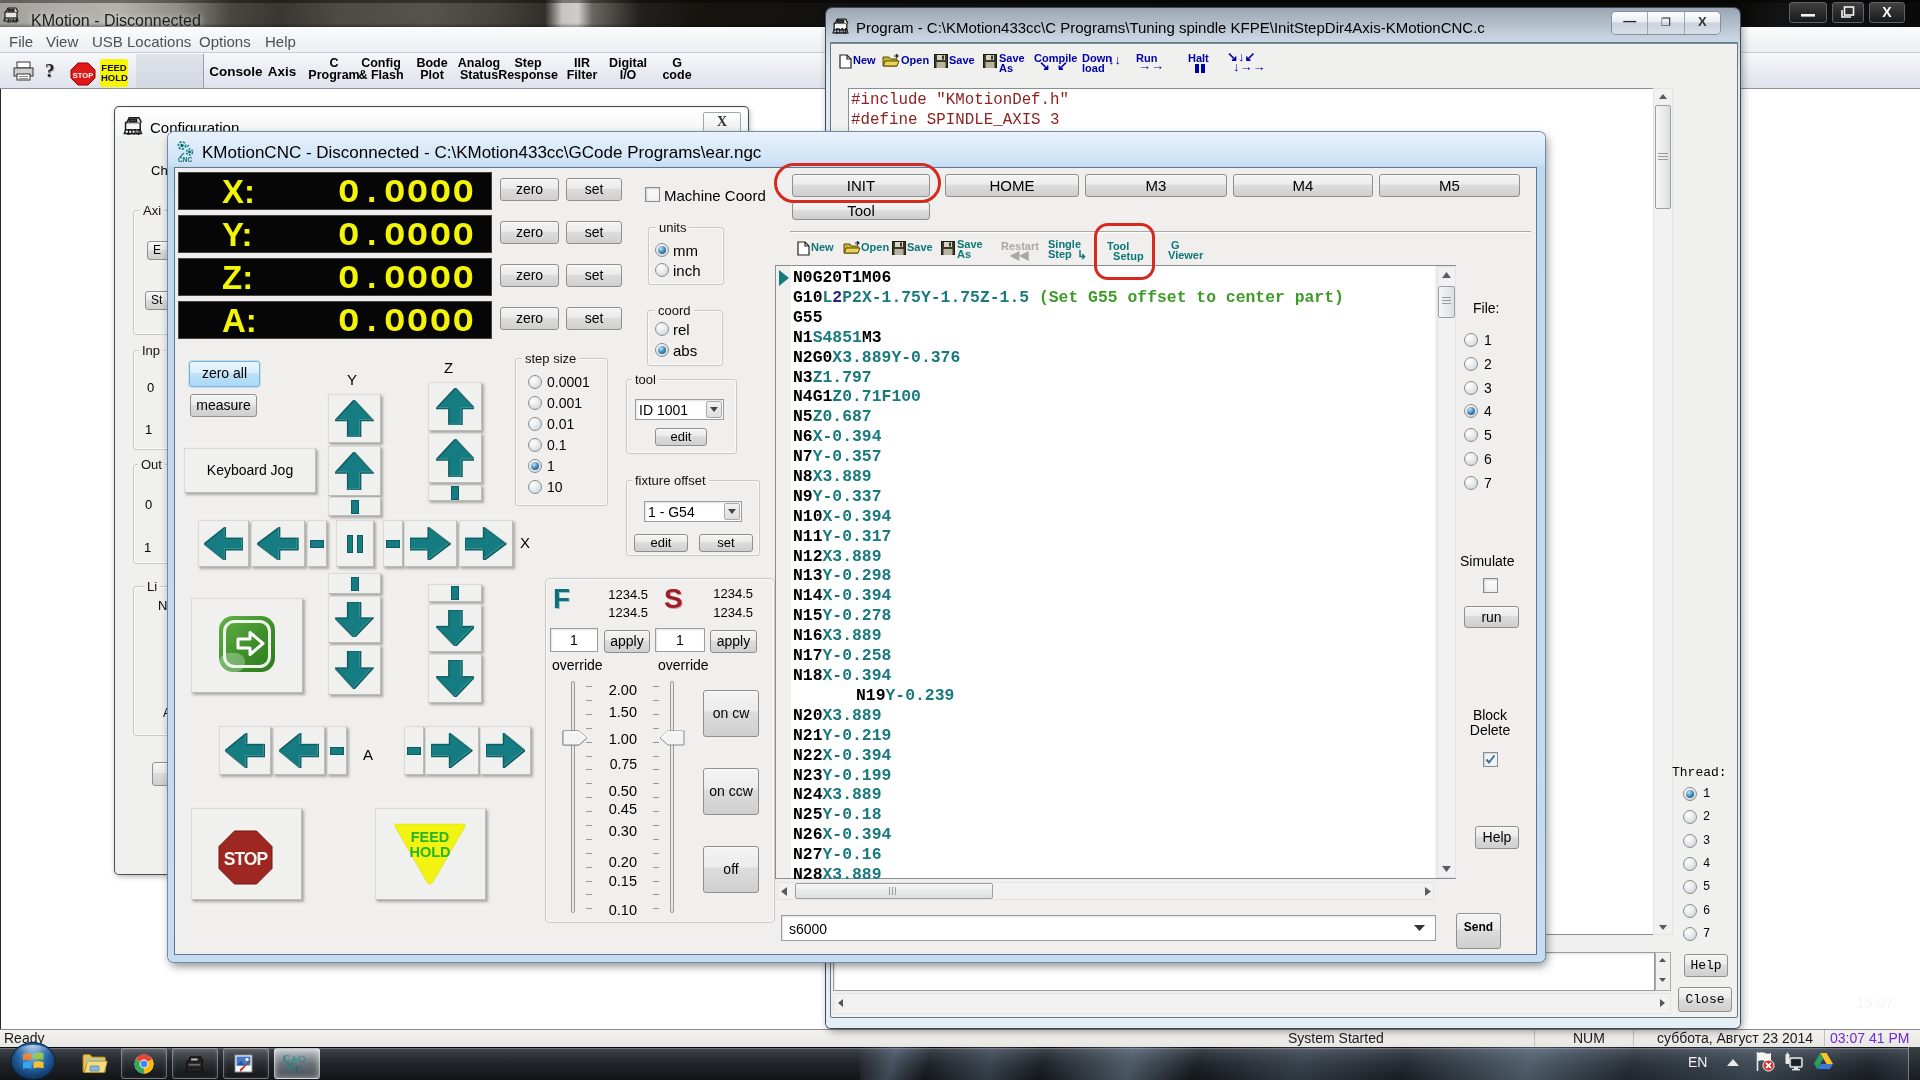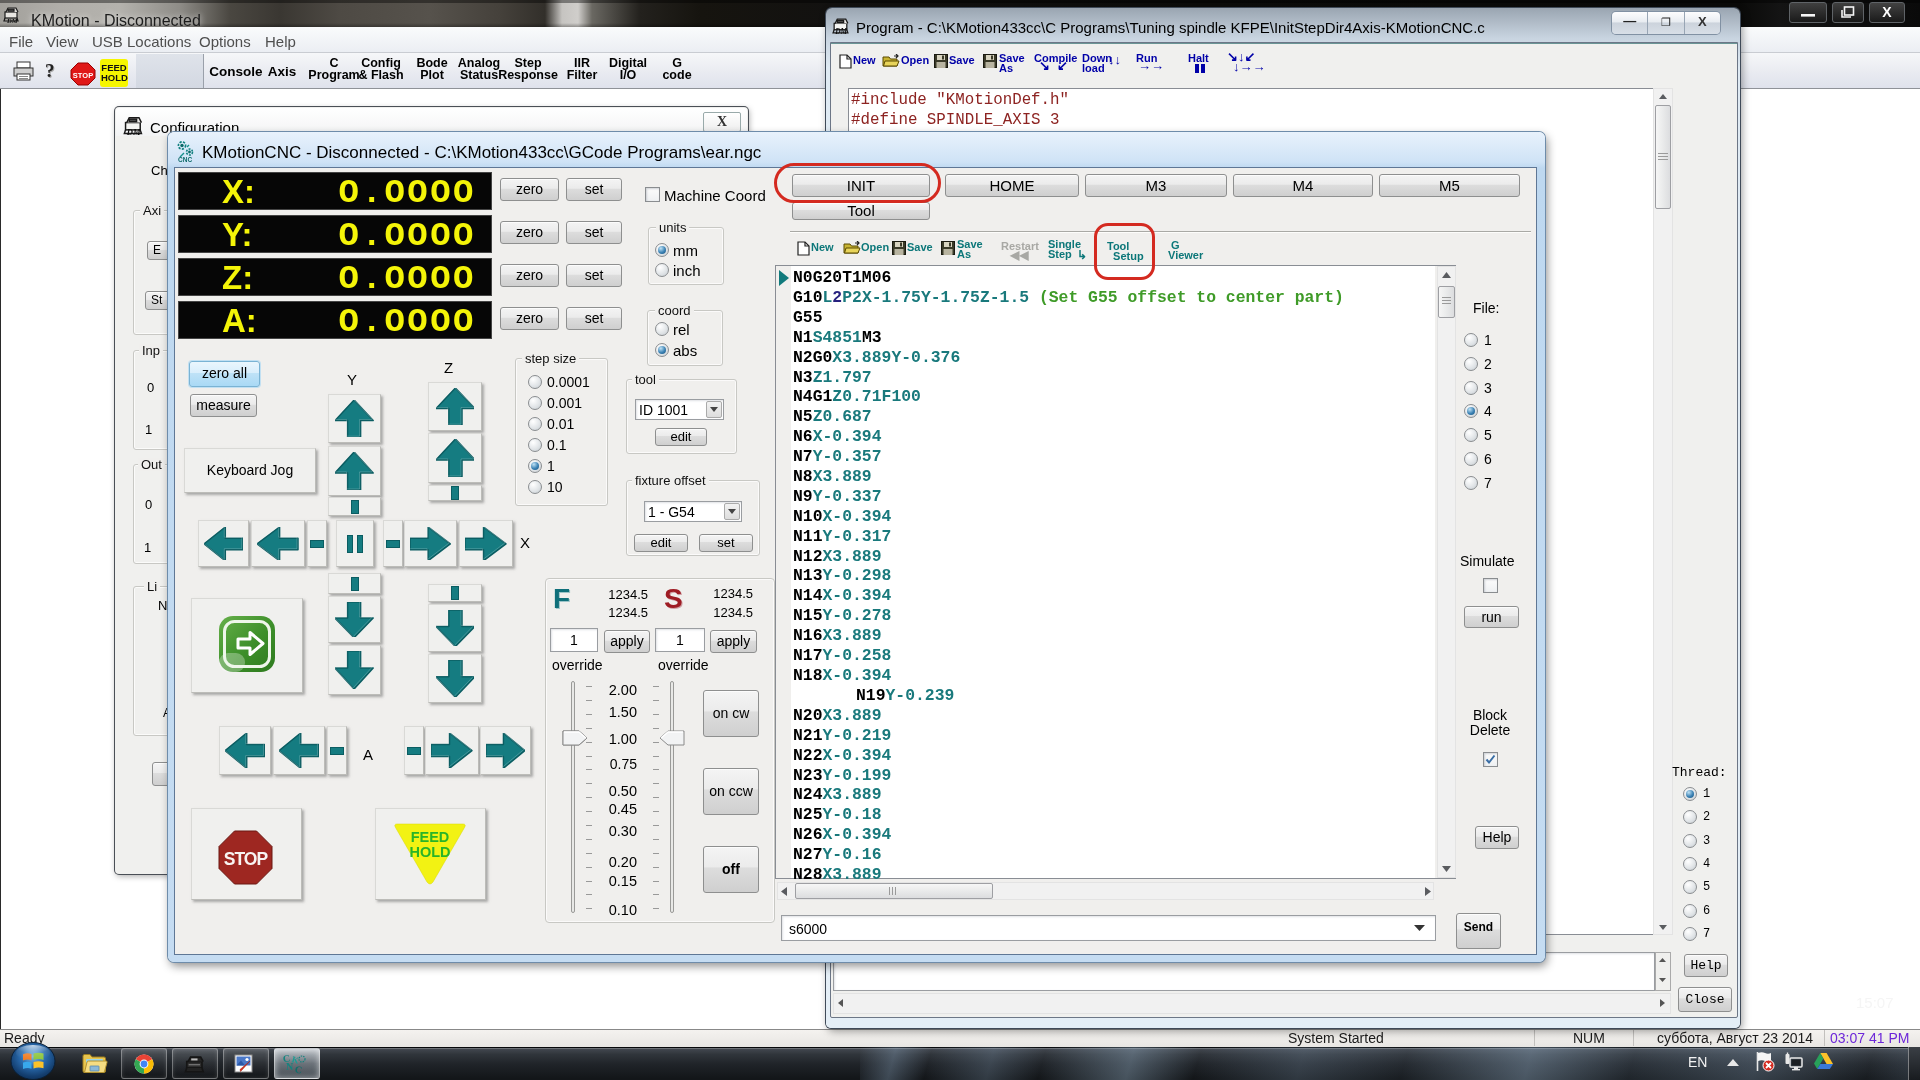--- a/index.html
+++ b/index.html
@@ -529,21 +529,21 @@
       <path d="M1 1 L17 1 L25 8 L17 15 L1 15 Z" fill="linear-gradient(#fff,#ddd)" fill-opacity="1" stroke="#8a8a8a"></path>
       <path d="M1 1 L17 1 L25 8 L17 15 L1 15 Z" fill="#f2f3f4" stroke="#8a8a8a"></path>
       <path d="M2 2 L17 2 L24 8" fill="none" stroke="#fff" stroke-width="1.5"></path>
     </svg>
 <svg class="a" style="left:659px;top:730px;" width="26" height="16" viewBox="0 0 26 16">
       <path d="M25 1 L9 1 L1 8 L9 15 L25 15 Z" fill="#f2f3f4" stroke="#8a8a8a"></path>
       <path d="M24 2 L9 2 L2 8" fill="none" stroke="#fff" stroke-width="1.5"></path>
     </svg>
 <div class="btn" style="left:703px;top:690px;width:56px;height:47px;font-size:14px;line-height:45px;">on cw</div>
 <div class="btn" style="left:703px;top:768px;width:56px;height:47px;font-size:14px;line-height:45px;">on ccw</div>
-<div class="btn" style="left:703px;top:846px;width:56px;height:47px;font-size:14px;line-height:45px;font-weight:bold;">off</div>
+<div class="btn" style="left:703px;top:846px;width:56px;height:47px;font-size:14px;line-height:45px;">off</div>
 <div class="btn" style="left:792px;top:174px;width:138px;height:23px;font-size:15px;line-height:21px;">INIT</div>
 <div class="btn" style="left:945px;top:174px;width:134px;height:23px;font-size:15px;line-height:21px;">HOME</div>
 <div class="btn" style="left:1085px;top:174px;width:142px;height:23px;font-size:15px;line-height:21px;">M3</div>
 <div class="btn" style="left:1233px;top:174px;width:140px;height:23px;font-size:15px;line-height:21px;">M4</div>
 <div class="btn" style="left:1379px;top:174px;width:141px;height:23px;font-size:15px;line-height:21px;">M5</div>
 <div class="btn" style="left:792px;top:202px;width:138px;height:18px;font-size:15px;line-height:16px;">Tool</div>
 <div class="sep" style="left:790px;top:231px;width:741px;"></div>
 <svg class="a" style="left:797px;top:241px;" width="13" height="15" viewBox="0 0 13 15">
       <path d="M1 1 H8 L12 5 V14 H1 Z" fill="#fff" stroke="#222" stroke-width="1.2"></path>
       <path d="M8 1 L8 5 L12 5" fill="none" stroke="#222" stroke-width="1.2"></path>

